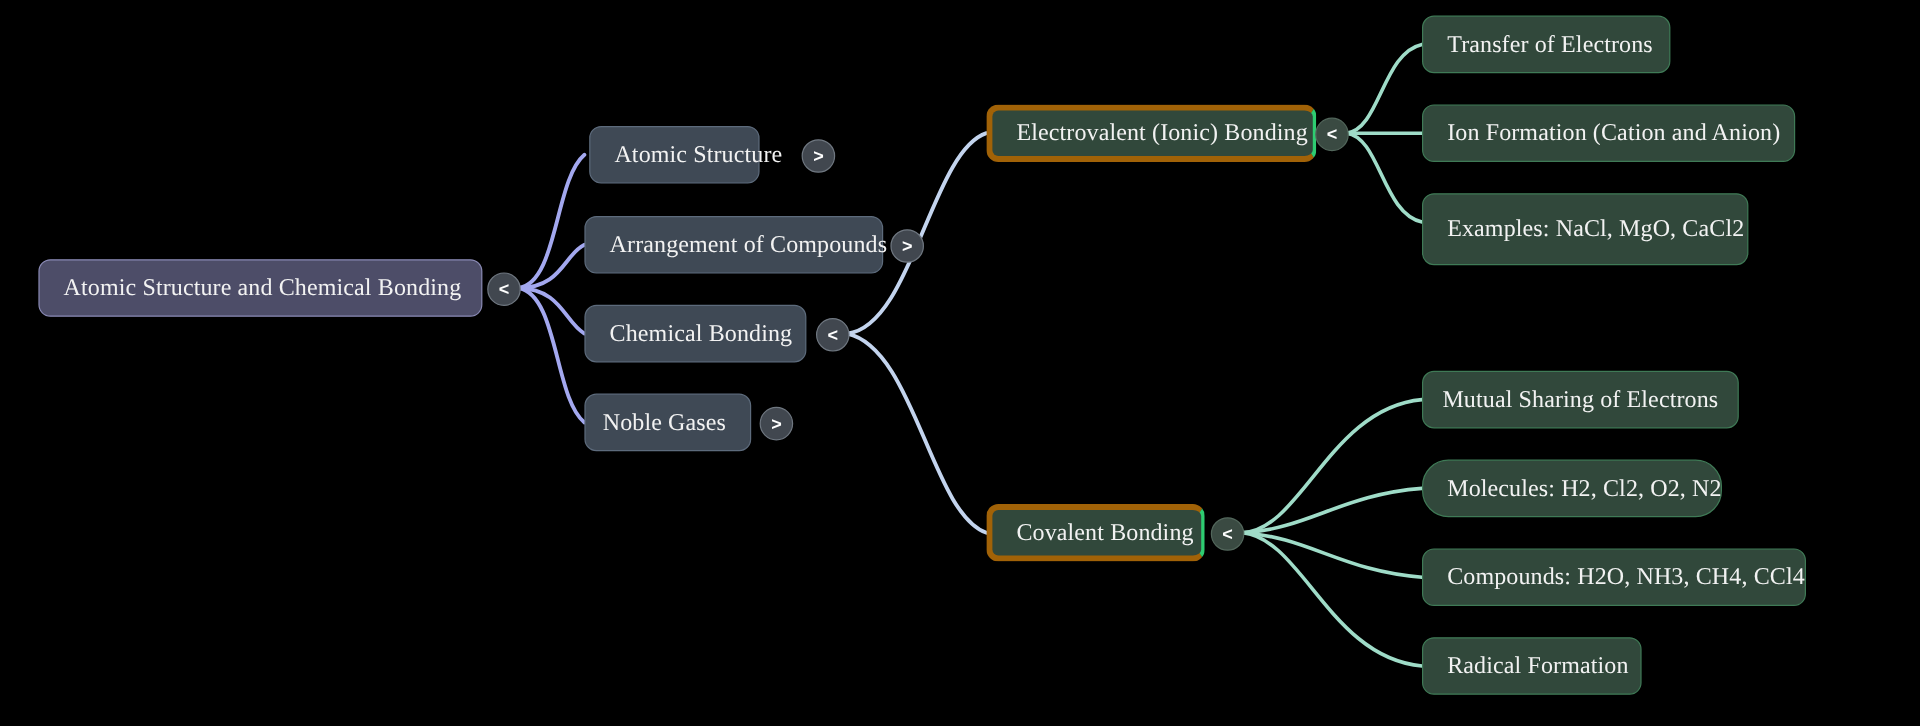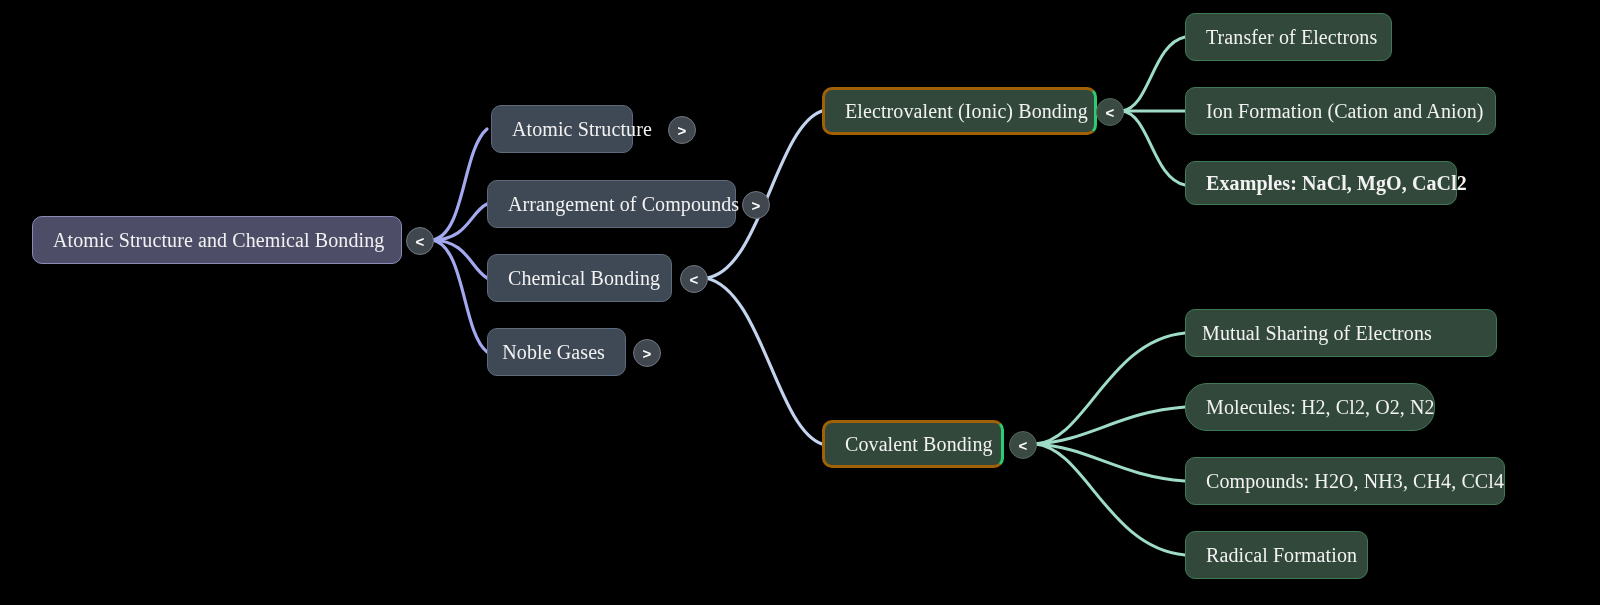--- a/index.html
+++ b/index.html
@@ -6,21 +6,21 @@
   body{width:1600px;height:605px;overflow:hidden;
        font-family:"Liberation Serif","DejaVu Serif",serif;}
   #canvas{position:relative;width:1600px;height:605px;background:#000;}
   #edges{position:absolute;left:0;top:0;width:1600px;height:605px;pointer-events:none;}
   .node{position:absolute;display:flex;align-items:center;
         border-radius:10px;box-sizing:border-box;
         color:#f2f2f2;font-size:20px;line-height:1.2;
         padding:0 20px;white-space:nowrap;letter-spacing:.1px;}
   .node.root{background:#4d4d68;border:1px solid #8a8ab5;}
   .node.lvl2{background:#3f4955;border:1px solid #5d6b7c;}
-  .node.lvl3{background:#31483b;border:3px solid #a16207;}
+  .node.lvl3{background:#31483b;border:5px solid #a16207;}
   .node.leaf{background:#31483b;border:1px solid #3f7a56;}
   .node.greenbar{border-right:3px solid #2ecc71;}
   .btn{position:absolute;width:26px;height:26px;border-radius:50%;
        background:#41474f;border:1px solid #6f7780;
        display:flex;align-items:center;justify-content:center;
        color:#fff;font-size:15px;font-weight:bold;
        font-family:"Liberation Sans",sans-serif;
        cursor:pointer;z-index:5;line-height:1;}
   .btn.dark{background:#3a4a42;border:1px solid #52665b;}
 </style>
@@ -105,25 +105,25 @@
   <div class="btn dark" style="left:1009px;top:431px;">
     <span>&lt;</span>
   </div>
 
   <div class="node leaf" style="left:1185px;top:13px;width:207px;height:48px;">
     <span>Transfer of Electrons</span>
   </div>
   <div class="node leaf" style="left:1185px;top:87px;width:311px;height:48px;">
     <span>Ion Formation (Cation and Anion)</span>
   </div>
-  <div class="node leaf" style="left:1185px;top:161px;width:272px;height:44px;font-weight:bold;">
+  <div class="node leaf" style="left:1185px;top:161px;width:272px;height:60px;">
     <span>Examples: NaCl, MgO, CaCl2</span>
   </div>
 
-  <div class="node leaf" style="left:1185px;top:309px;width:312px;height:48px;padding-left:16px;">
+  <div class="node leaf" style="left:1185px;top:309px;width:264px;height:48px;padding-left:16px;">
     <span>Mutual Sharing of Electrons</span>
   </div>
   <div class="node leaf" style="left:1185px;top:383px;width:250px;height:48px;border-radius:22px;">
     <span>Molecules: H2, Cl2, O2, N2</span>
   </div>
   <div class="node leaf" style="left:1185px;top:457px;width:320px;height:48px;">
     <span>Compounds: H2O, NH3, CH4, CCl4</span>
   </div>
   <div class="node leaf" style="left:1185px;top:531px;width:183px;height:48px;">
     <span>Radical Formation</span>

